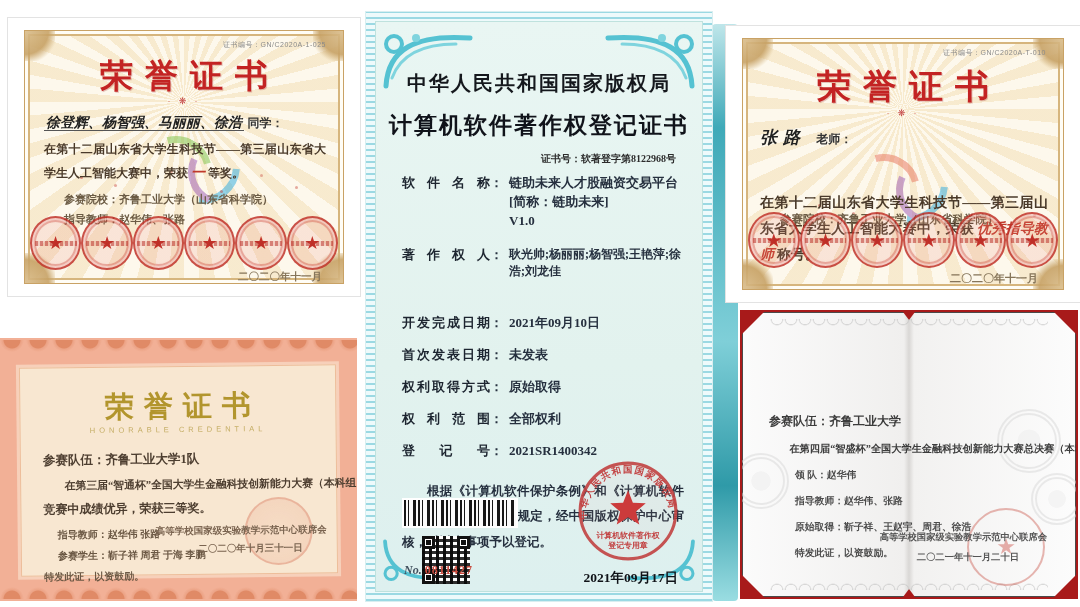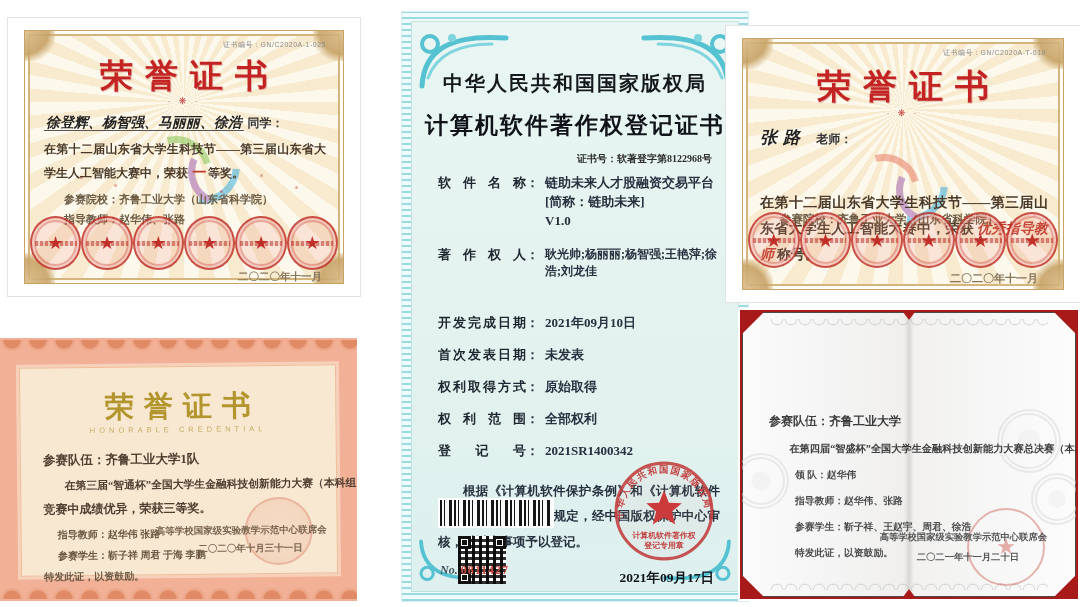--- a/index.html
+++ b/index.html
@@ -44,21 +44,21 @@
     background:repeating-linear-gradient(90deg,rgba(185,45,38,.55) 0 3px,rgba(185,45,38,.12) 3px 5px);}
   .swirl{position:absolute;opacity:.5;}
   .swirl i{position:absolute;border-radius:50%;border:7px solid transparent;display:block;}
   .dotscatter{width:3px;height:3px;border-radius:50%;background:rgba(200,70,60,.55);
     box-shadow:34px 8px 0 rgba(200,70,60,.45), 90px -6px 0 rgba(200,70,60,.4),
     140px 14px 0 rgba(200,70,60,.5), 180px -2px 0 rgba(200,70,60,.4), 215px 10px 0 rgba(200,70,60,.45);}
 
   
   .photo-c{left:366px;top:12px;width:346px;height:589px;
     background:repeating-linear-gradient(0deg,#9bd9e3 0 2px,#eefafb 2px 6px);
-    box-shadow:0 0 0 1px #d8eef0;margin-left:36px;}
+    box-shadow:0 0 0 1px #d8eef0;}
   .c-inner{position:absolute;inset:9px;background:linear-gradient(180deg,#e9f6f3 0%,#e2f2ee 60%,#ddf0ef 100%);
     border:1px solid #bfe2de;}
   .c-flourish{position:absolute;}
   .c-auth{left:0;right:0;top:48px;text-align:center;font-size:20px;font-weight:bold;color:#15181d;letter-spacing:2px;}
   .c-title{left:0;right:0;top:88px;text-align:center;font-size:23px;font-weight:bold;color:#10131a;letter-spacing:2px;}
   .c-certno{right:26px;top:130px;font-size:10px;font-weight:bold;color:#2c2c2c;}
   .c-fields{left:26px;right:18px;top:152px;}
   .c-row{display:flex;align-items:flex-start;margin-bottom:13px;font-size:13px;color:#26303f;}
   .c-label{display:inline-block;width:88px;font-weight:bold;color:#1d2530;
     text-align:justify;text-align-last:justify;flex:none;}
@@ -376,21 +376,21 @@
       <div class="book-rosette" style="right:14px;top:96px;"></div>
       <div class="book-rosette" style="right:-8px;top:160px;width:40px;height:40px;"></div>
       <div class="book-rosette" style="left:-10px;top:140px;width:44px;height:44px;"></div>
 
 
       <div class="abs br-text">
         <div class="br-team">参赛队伍：齐鲁工业大学</div>
         <div class="br-body1">在第四届“智盛杯”全国大学生金融科技创新能力大赛总决赛（本科组）</div>
         <div class="br-small">领  队：赵华伟</div>
         <div class="br-small">指导教师：赵华伟、张路</div>
-        <div class="br-small">参赛学生：靳子祥、王赵宇、周君、徐浩</div>
+        <div class="br-small">原始取得：靳子祥、王赵宇、周君、徐浩</div>
         <div class="br-small">特发此证，以资鼓励。</div>
       </div>
 
       <div class="abs br-seal">
           <span>★</span>
         </div>
       <div class="abs br-org">高等学校国家级实验教学示范中心联席会</div>
       <div class="abs br-date">二〇二一年十一月二十日</div>
     </div>
   </div>

